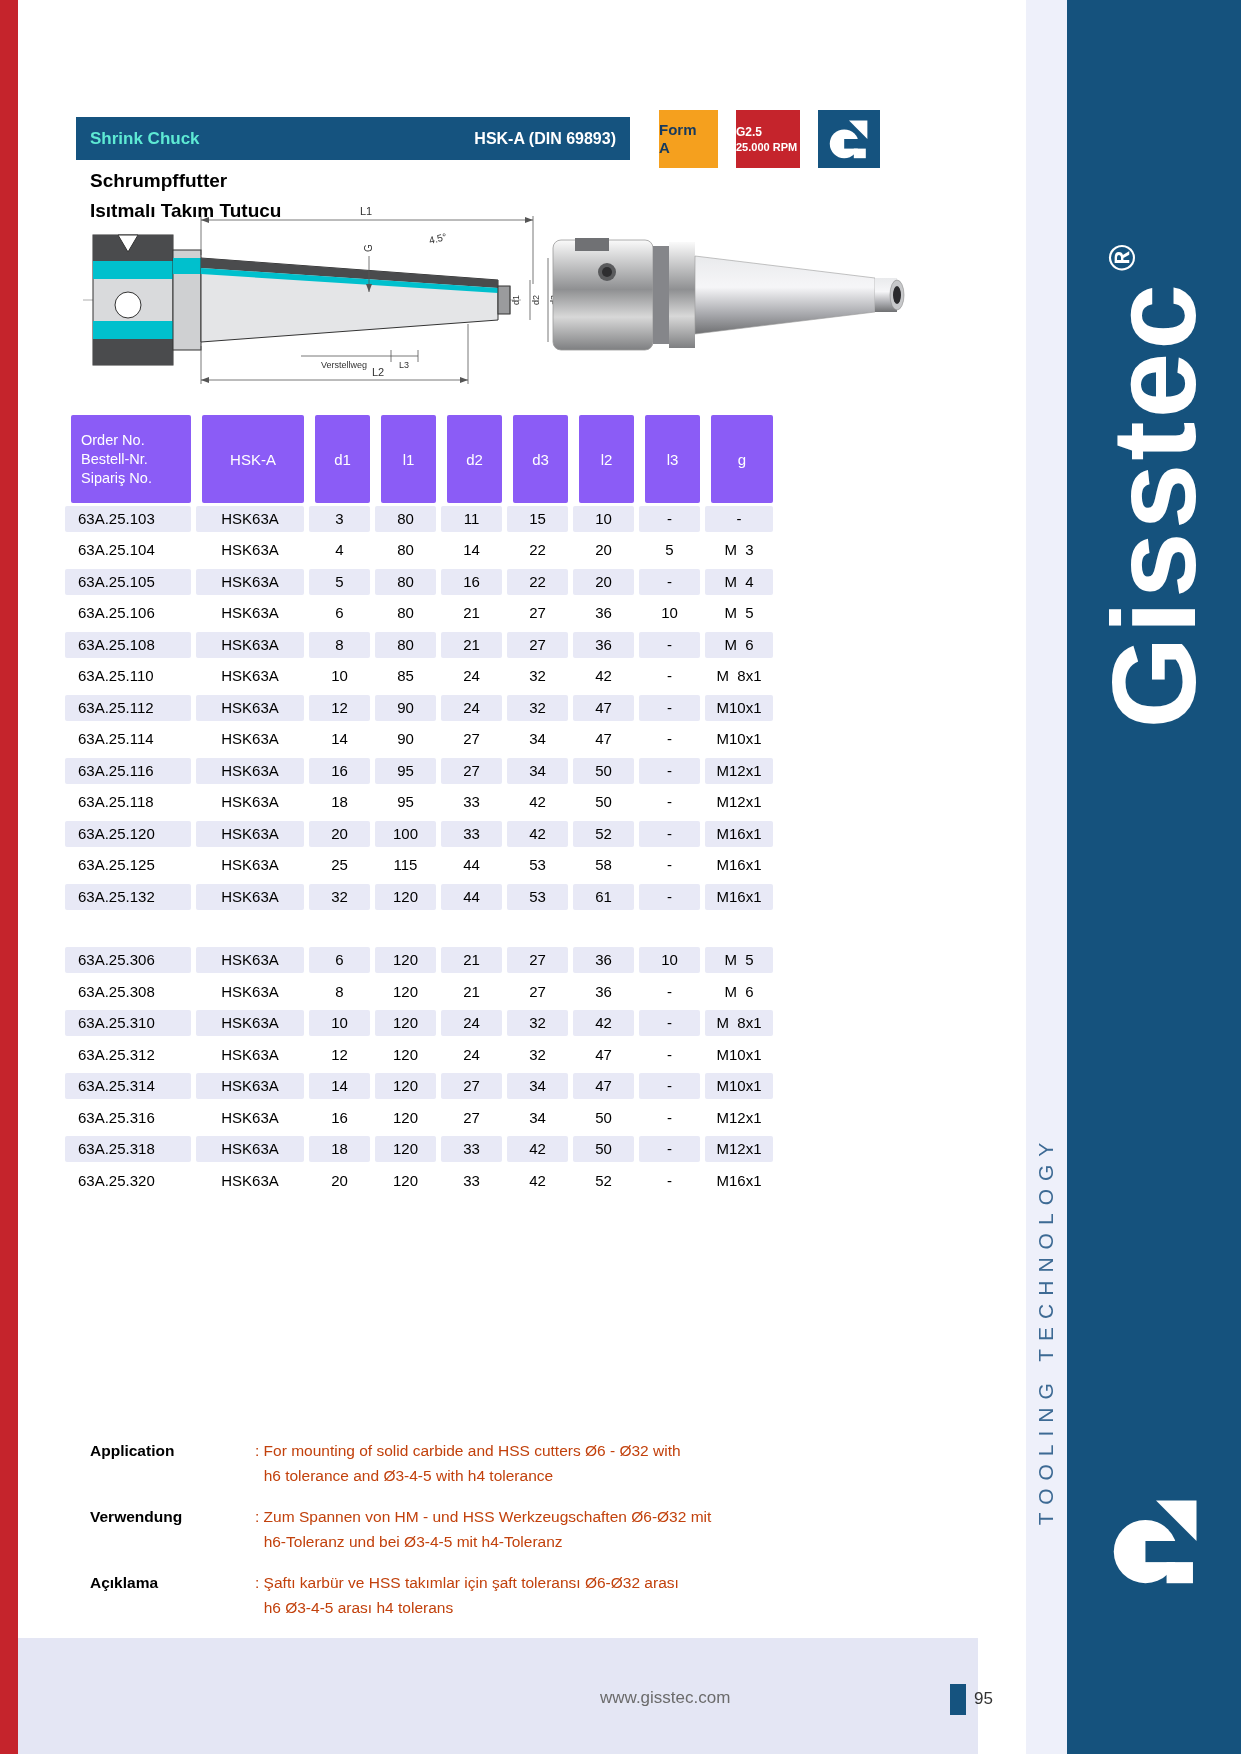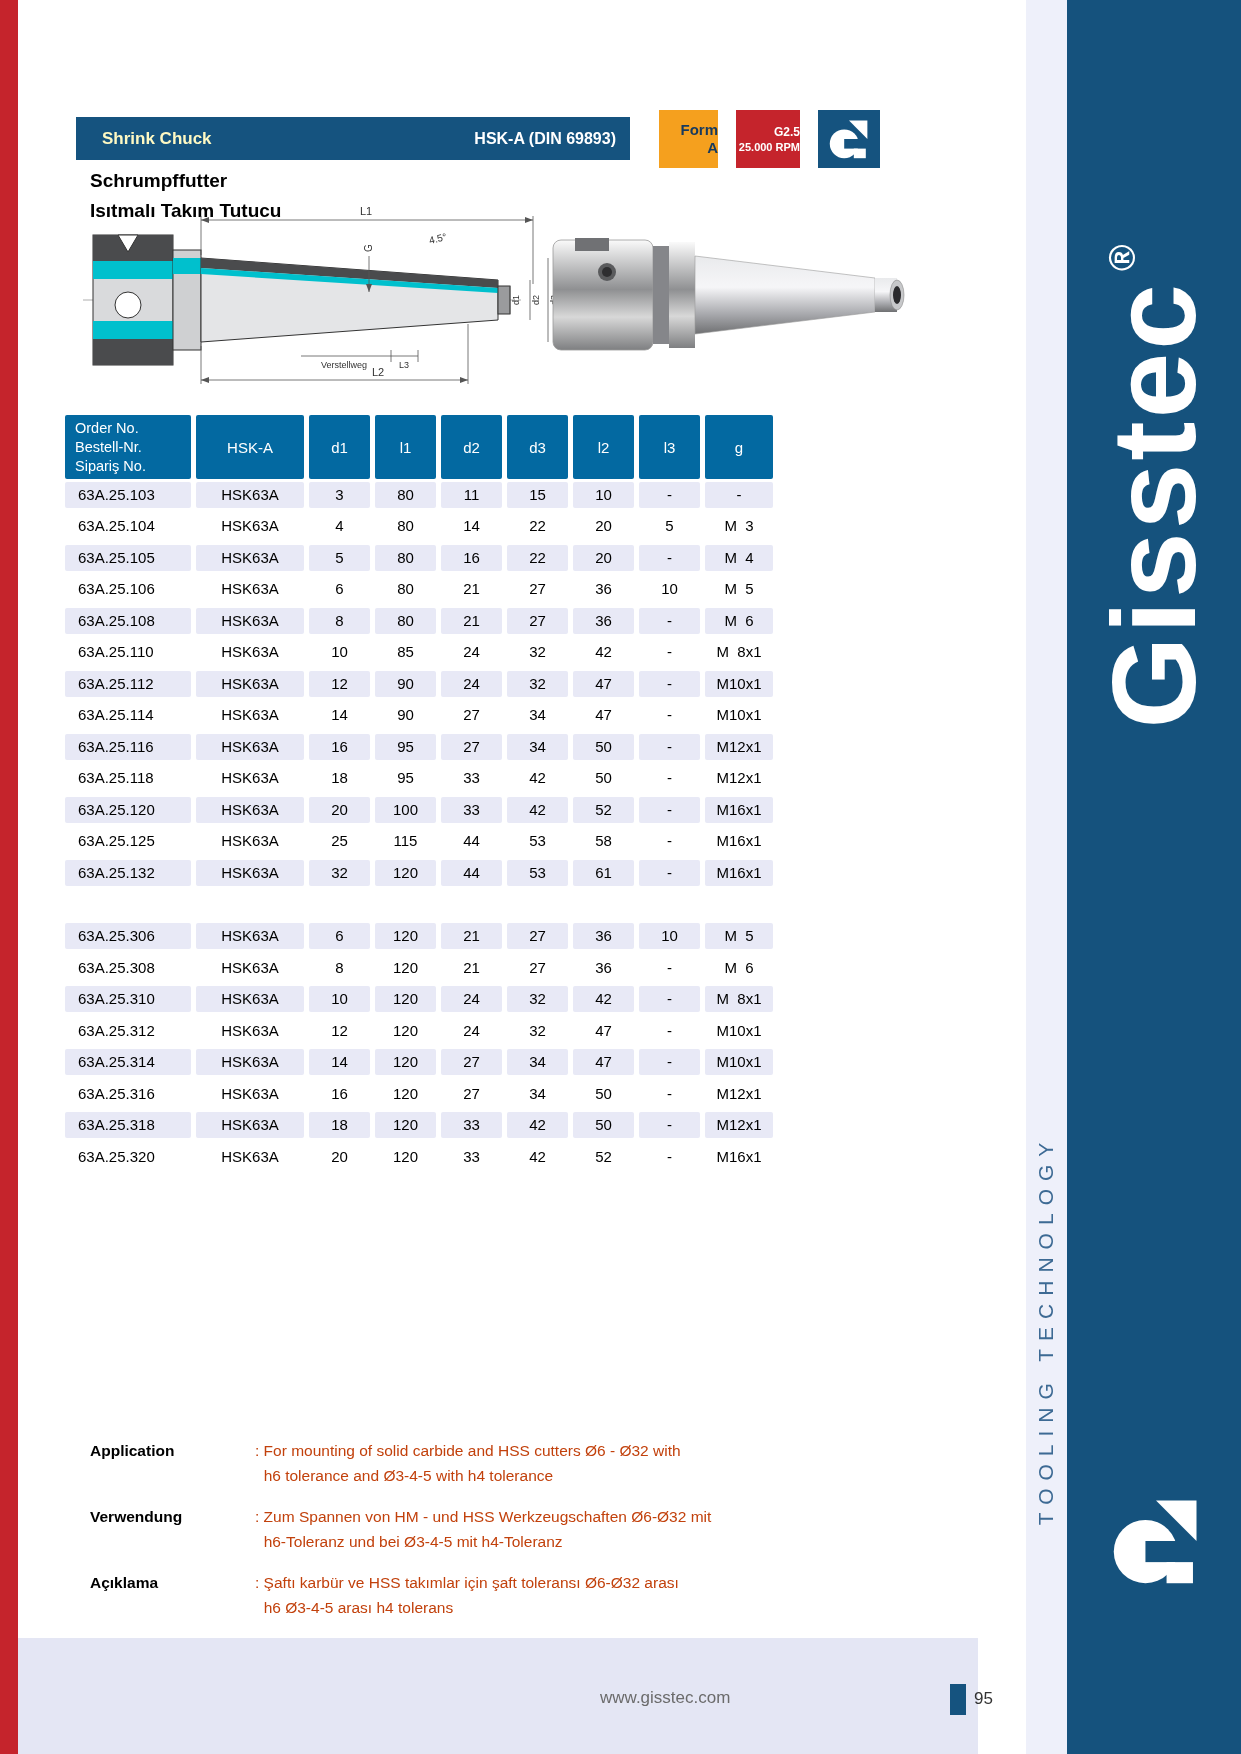--- a/index.html
+++ b/index.html
@@ -23,47 +23,47 @@
               display:flex;align-items:center;justify-content:center;}
   .tagline-wrap .inner{transform:rotate(-90deg);white-space:nowrap;color:#3d6a94;
               font-size:21px;letter-spacing:8px;font-weight:400;}
 
   .side-logo{position:absolute;left:1112px;top:1497px;width:88px;height:88px;}
 
   
   .title-bar{position:absolute;left:76px;top:117px;width:554px;height:43px;background:#15537f;
              display:flex;align-items:center;justify-content:space-between;
              padding:0 14px;box-sizing:border-box;}
-  .title-bar .t-left{color:#fef9c3;font-size:17px;font-weight:bold;margin-left:12px;}
+  .title-bar .t-left{color:#5eead4;font-size:17px;font-weight:bold;}
   .title-bar .t-right{color:#fff;font-size:16px;font-weight:bold;}
   .subtitle{position:absolute;left:90px;color:#000;font-size:19px;font-weight:bold;}
   .sub-de{top:170px;}
   .sub-tr{top:200px;}
 
   .badge{position:absolute;top:110px;height:58px;display:flex;flex-direction:column;
-         align-items:flex-end;justify-content:center;box-sizing:border-box;}
+         align-items:flex-start;justify-content:center;box-sizing:border-box;}
   .badge-form{left:659px;width:59px;background:#f5a01e;color:#173a5e;}
   .badge-form .b1{font-size:15px;font-weight:bold;line-height:18px;}
   .badge-form .b2{font-size:15px;font-weight:bold;line-height:18px;}
   .badge-speed{left:736px;width:64px;background:#c5242c;color:#fff;}
   .badge-speed .b1{font-size:12px;font-weight:bold;line-height:15px;}
   .badge-speed .b2{font-size:11px;font-weight:bold;line-height:14px;}
   .badge-logo{left:818px;width:62px;background:#15537f;padding:9px;}
 
   
   .draw-left{position:absolute;left:78px;top:200px;width:480px;height:198px;}
   .draw-right{position:absolute;left:545px;top:222px;width:365px;height:145px;}
 
   
   .spec-table{position:absolute;left:65px;top:415px;width:712px;}
   .thead,.trow{display:grid;grid-template-columns:126px 108px 61px 61px 61px 61px 61px 61px 68px;
                column-gap:5px;}
-  .thead .hcell{background:#0369a1;color:#fff;height:64px;border-radius:2px;
+  .thead .hcell{background:#8b5cf6;color:#fff;height:88px;border-radius:2px;
                 display:flex;align-items:center;justify-content:center;
-                font-size:15px;}
+                font-size:15px;margin-left:6px;}
   .thead .hfirst{justify-content:flex-start;padding-left:10px;font-size:14.5px;
                  line-height:19px;white-space:pre-line;}
   .trow{height:31.5px;align-items:center;margin-top:0;}
   .trow:first-of-type{margin-top:3px;}
   .tcell{height:26px;line-height:26px;text-align:center;font-size:15px;color:#000;
          border-radius:2px;white-space:pre-wrap;}
   .cfirst{text-align:left;padding-left:13px;box-sizing:border-box;}
   .trow.shaded .tcell{background:#e8e9f6;}
   .tspacer{height:32px;}
 

